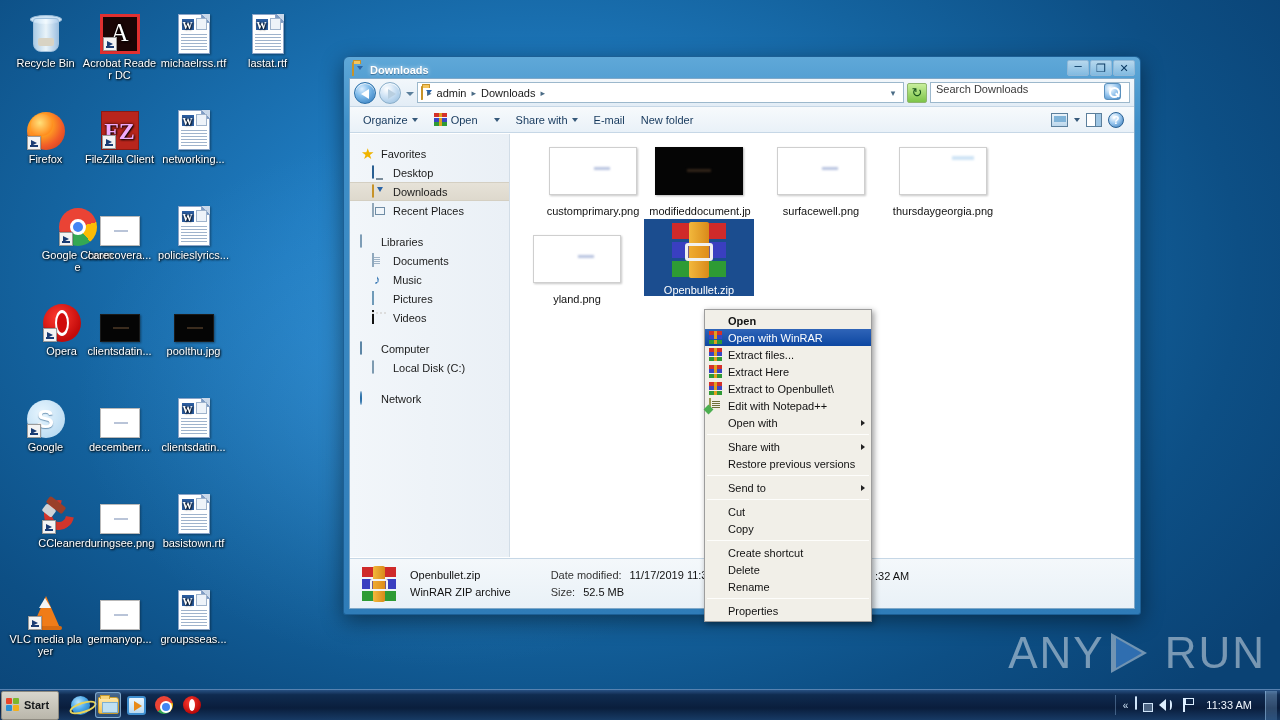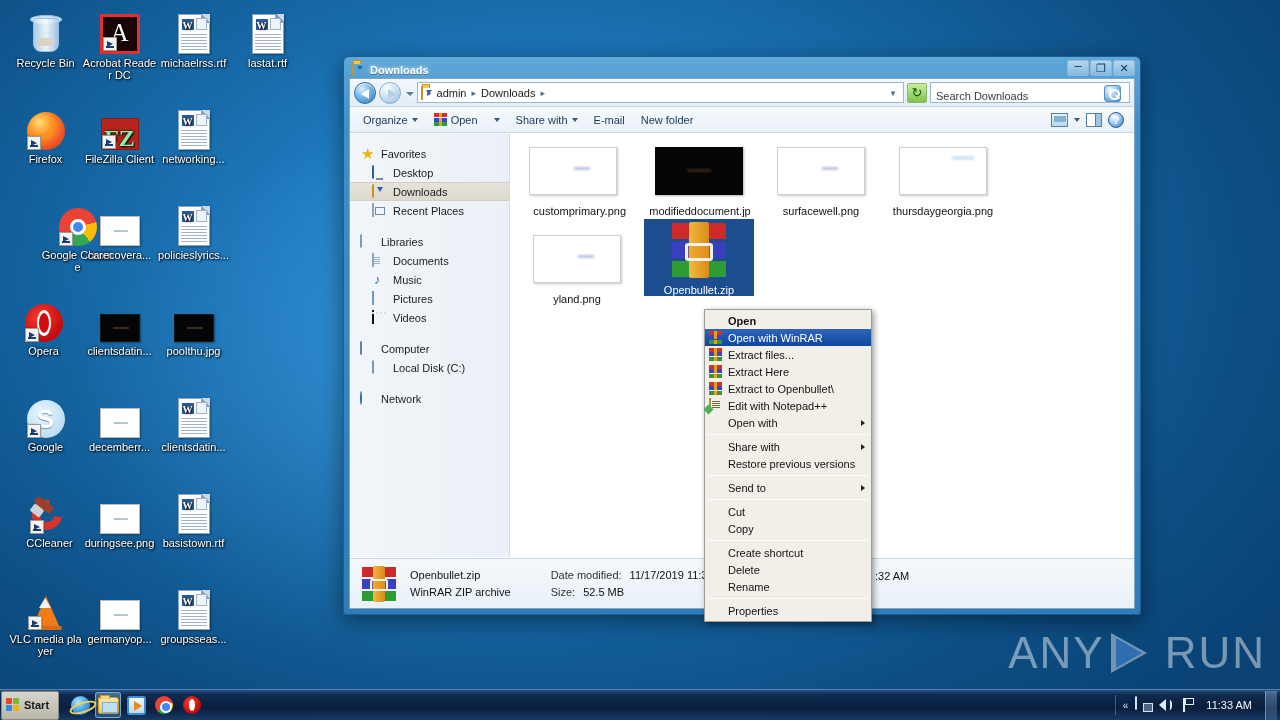--- a/index.html
+++ b/index.html
@@ -114,22 +114,22 @@
   .ic-bin .rim { position:absolute; left:1px; top:1px; width:32px; height:9px;
     border:1px solid #9fc0dc; border-radius:50%; background:rgba(225,242,255,.9);}
   .ic-bin .trash { position:absolute; left:9px; top:24px; width:16px; height:8px; background:#d8d3c4; border-radius:2px;}
 
   
   .ic-ff { width:38px; height:38px; border-radius:50%;
     background: radial-gradient(circle at 36% 34%, #ffd24a 0%, #ff9d22 32%, #f05a28 62%, #c0341f 100%);}
   .ic-ff .tail { position:absolute; left:4px; top:2px; width:22px; height:22px; border-radius:50% 50% 50% 0;
     background: radial-gradient(circle at 40% 40%, #ffe07a, #ff8e1f 70%);}
   
-  .ic-fz { width:38px; height:32px; background:#b8251c; border:1px solid #8a1a14;
-    color:#86efac; font-weight:bold; font-size:24px; line-height:38px; text-align:center;
+  .ic-fz { width:38px; height:39px; background:#b8251c; border:1px solid #8a1a14;
+    color:#f0abfc; font-weight:bold; font-size:24px; line-height:38px; text-align:center;
     font-family:"Liberation Serif", serif; }
   
   .ic-cr { width:38px; height:38px; border-radius:50%;
     background: conic-gradient(from -35deg, #ea4335 0deg 110deg, #fbbc05 110deg 175deg, #34a853 175deg 260deg, #ea4335 260deg 360deg);}
   .ic-cr .ctr { position:absolute; left:11px; top:11px; width:16px; height:16px; border-radius:50%;
     background:#4285f4; border:3px solid #fff;}
   
   .ic-op { width:38px; height:38px; border-radius:50%;
     background: radial-gradient(circle at 40% 35%, #ff3b30, #c20a0a 70%);}
   .ic-op .ctr { position:absolute; left:12px; top:6px; width:14px; height:26px; border-radius:50%;
@@ -214,21 +214,21 @@
   #addrbox { flex:1; height:21px; background:#fff; border:1px solid #9cb8cc;
     display:flex; align-items:center; padding:0 3px; gap:2px; font-size:11px; color:#1a1a1a; cursor:text;}
   #addrbox .crumb { padding:1px 3px; }
   #addrbox .sep { color:#4a6b85; font-size:9px; }
   #addrbox .ddarrow { margin-left:auto; width:14px; text-align:center; color:#4a6b85; font-size:9px; cursor:pointer;}
   .refreshbtn { width:20px; height:20px; border:1px solid #8fb56f; border-radius:2px;
     background:linear-gradient(to bottom,#c8ef9c,#7dc448); position:relative; cursor:pointer;}
   .refreshbtn::after { content:"\21BB"; position:absolute; left:0;top:0;right:0;bottom:0;
     font-size:13px; line-height:18px; text-align:center; color:#17541a;}
   #searchbox { width:200px; height:21px; background:#fff; border:1px solid #9cb8cc;
-    display:flex; align-items:flex-end; padding:0 8px 0 5px; cursor:text;}
+    display:flex; align-items:flex-start; padding:0 8px 0 5px; cursor:text;}
   #searchbox .ph { flex:1; color:#3a3a3a; font-size:11px;}
   .searchico { width:17px; height:17px; border-radius:3px; position:relative;
     background: radial-gradient(circle at 35% 30%, #ffffff, #9ecaf0 45%, #3f86c6 100%); border:1px solid #5a90bd;}
   .searchico::before { content:""; position:absolute; left:4px; top:3px; width:7px; height:7px;
     border:2px solid #fff; border-radius:50%;}
   .searchico::after { content:""; position:absolute; left:10px; top:10px; width:5px; height:2px;
     background:#fff; transform:rotate(45deg);}
 
   
   #cmdrow { height:26px; background:linear-gradient(to bottom,#f7fafc,#e9f1f8);
@@ -508,21 +508,21 @@
         <span class="glyphbox">
           <span class="ic ic-doc">
             <span class="fold"></span>
             <span class="wmark">W</span>
             <span class="minibox"></span>
             <span class="lines"></span>
           </span>
         </span>
         <span class="lbl">policieslyrics...</span>
       </div>
-      <div class="dicon" style="left: 6px; top: 296px;">
+      <div class="dicon" style="left: 24px; top: 296px;">
         <span class="glyphbox">
           <span class="ic ic-op">
             <span class="ctr"></span>
             <span class="ctr2"></span>
             <span class="shortcut-ar"></span>
           </span>
         </span>
         <span class="lbl">Opera</span>
       </div>
       <div class="dicon" style="left: 82px; top: 296px;">
@@ -562,21 +562,21 @@
         <span class="glyphbox">
           <span class="ic ic-doc">
             <span class="fold"></span>
             <span class="wmark">W</span>
             <span class="minibox"></span>
             <span class="lines"></span>
           </span>
         </span>
         <span class="lbl">clientsdatin...</span>
       </div>
-      <div class="dicon" style="left: 12px; top: 488px;">
+      <div class="dicon" style="left: 24px; top: 488px;">
         <span class="glyphbox">
           <span class="ic ic-cc">
             <span class="c1"></span>
             <span class="brush"></span>
             <span class="brush2"></span>
             <span class="shortcut-ar"></span>
           </span>
         </span>
         <span class="lbl">CCleaner</span>
       </div>
@@ -777,21 +777,21 @@
               <span class="nic"><span class="diskic"></span></span>
               <span>Local Disk (C:)</span>
             </div>
             <div class="navgap"></div>
             <div class="navitem">
               <span class="nic"><span class="netic"></span></span>
               <span>Network</span>
             </div>
           </div>
         <div id="filelist">
-            <div class="ftile" style="left: 8px; top: 6px; text-align: right;"><span class="thumbwrap">
+            <div class="ftile" style="left: 28px; top: 6px;"><span class="thumbwrap">
                 <span class="th-white variantA">
                   <span class="tick"></span>
                 </span>
               </span><span class="fname">customprimary.png</span></div>
             <div class="ftile" style="left: 134px; top: 6px;"><span class="thumbwrap">
                 <span class="th-black">
                   <span class="tick"></span>
                 </span>
               </span><span class="fname">modifieddocument.jpg</span></div>
             <div class="ftile" style="left: 378px; top: 6px;"><span class="thumbwrap">

